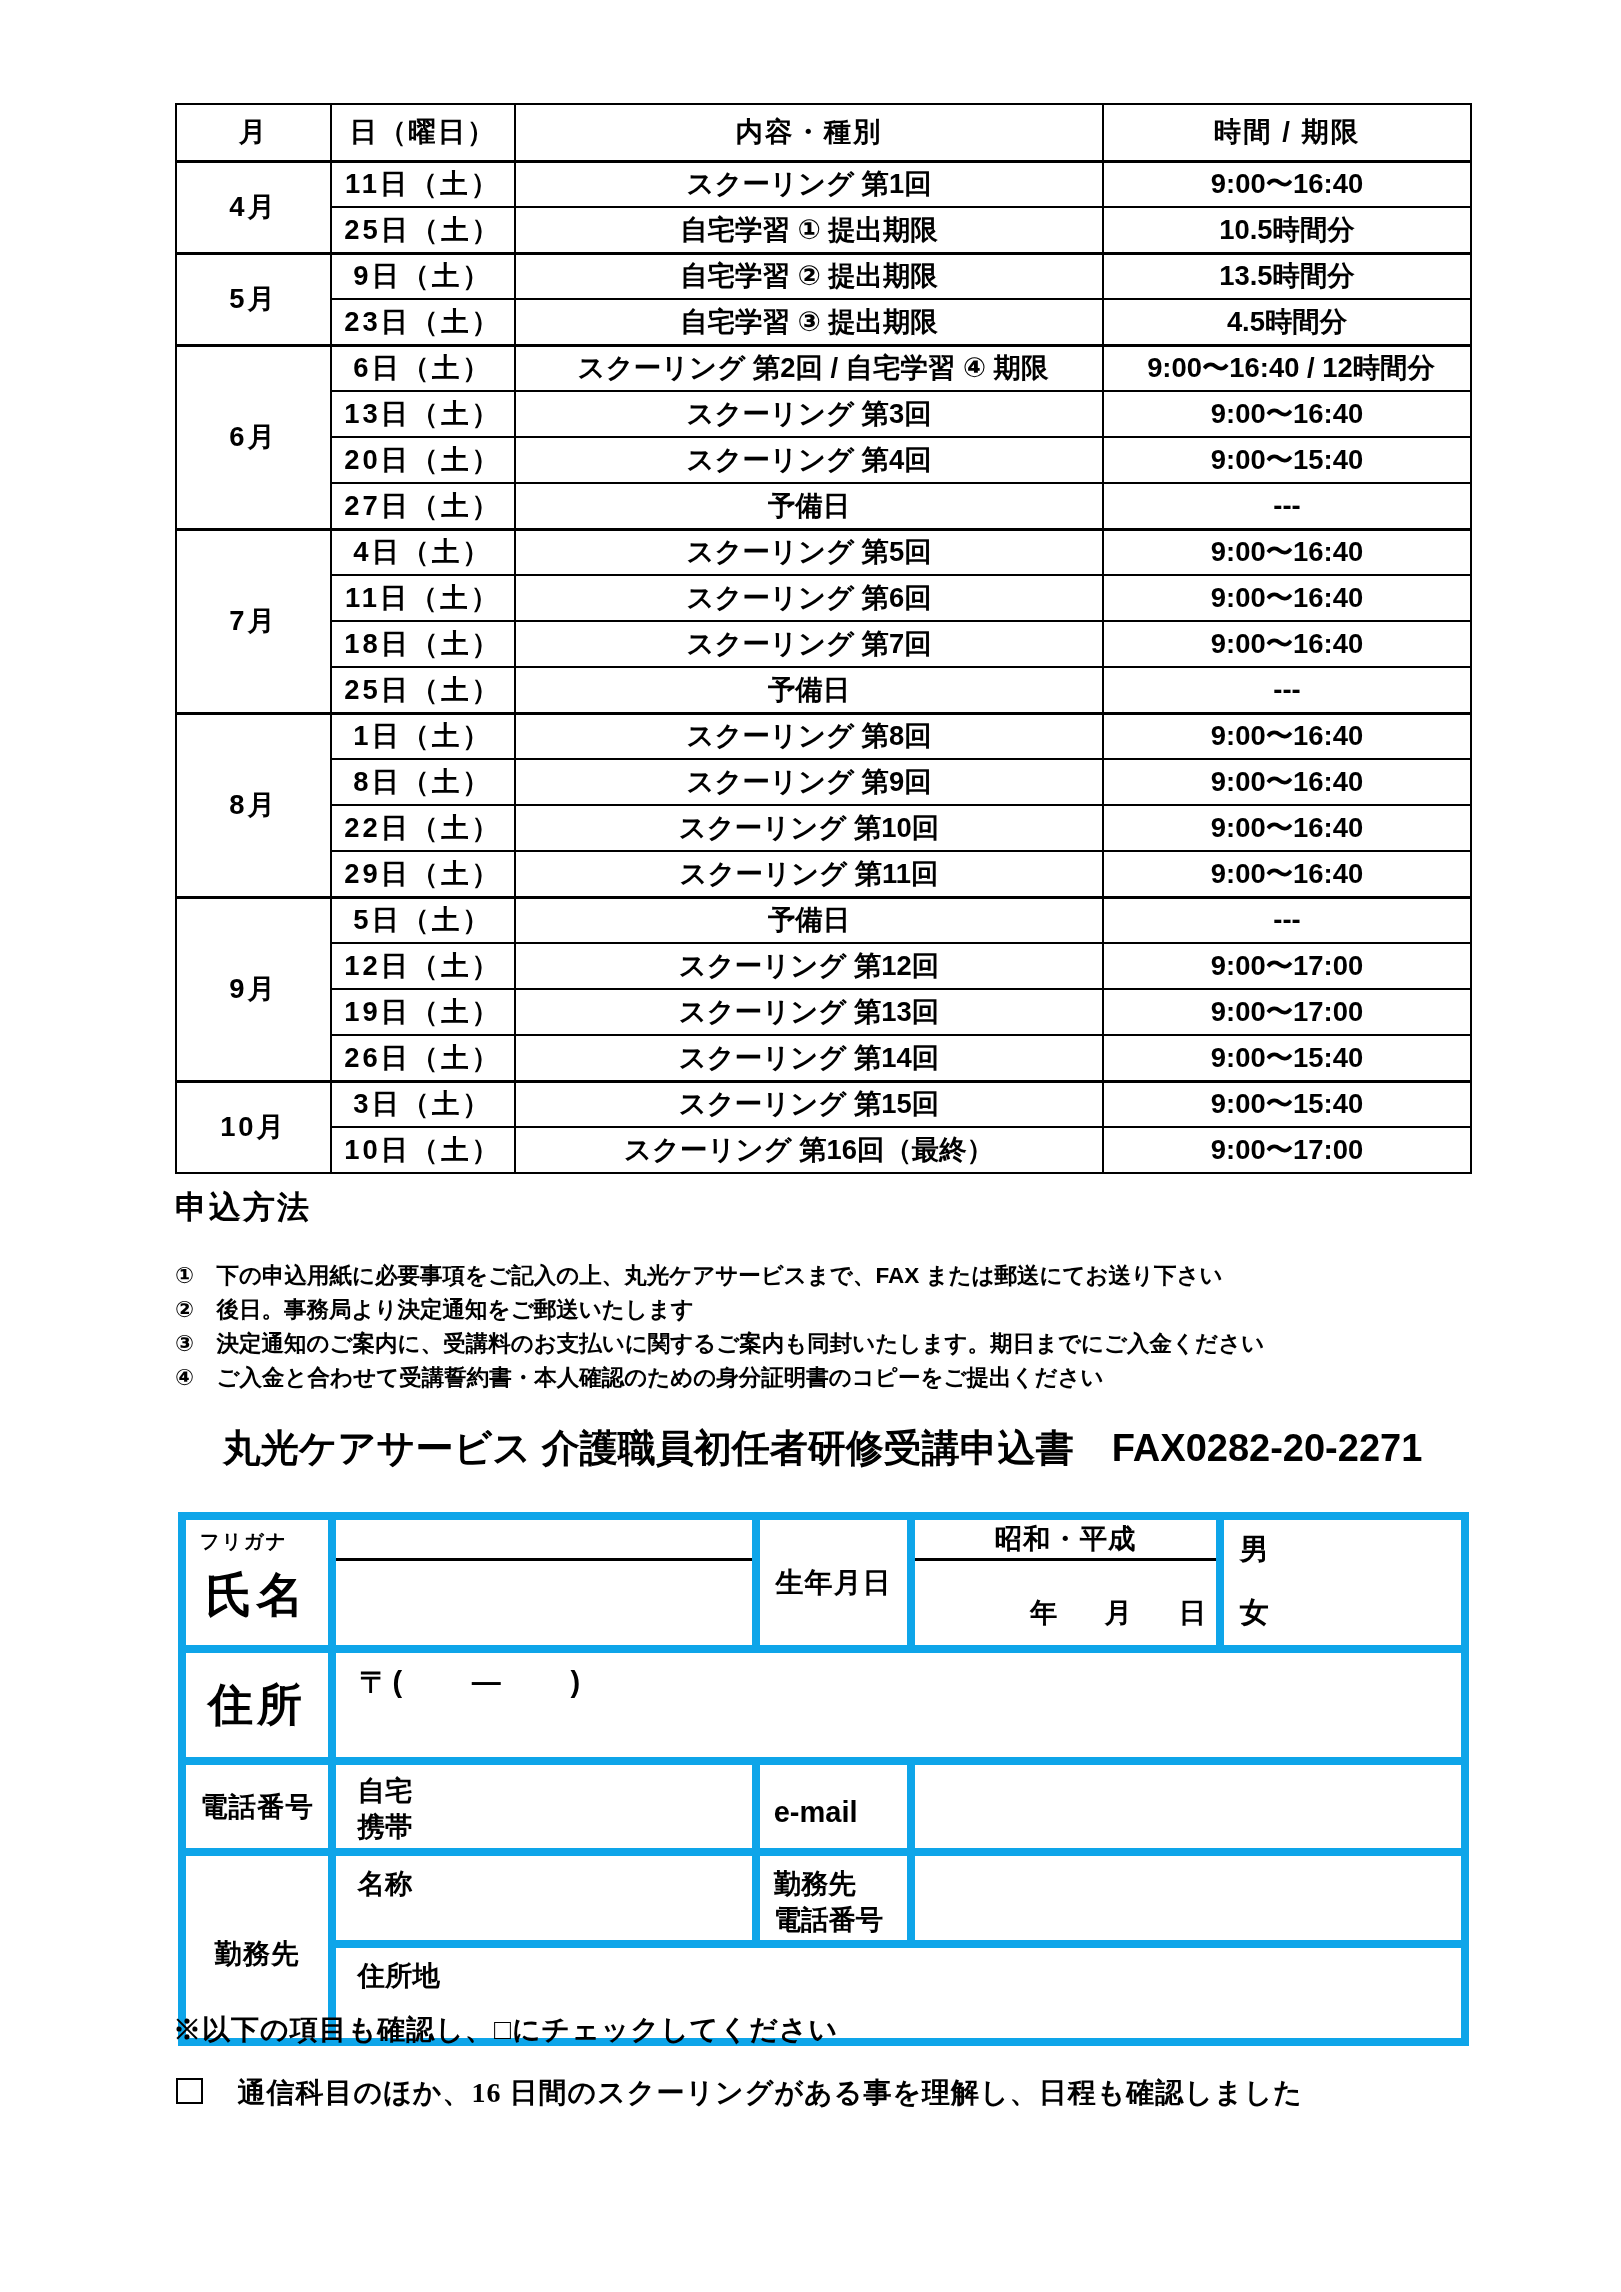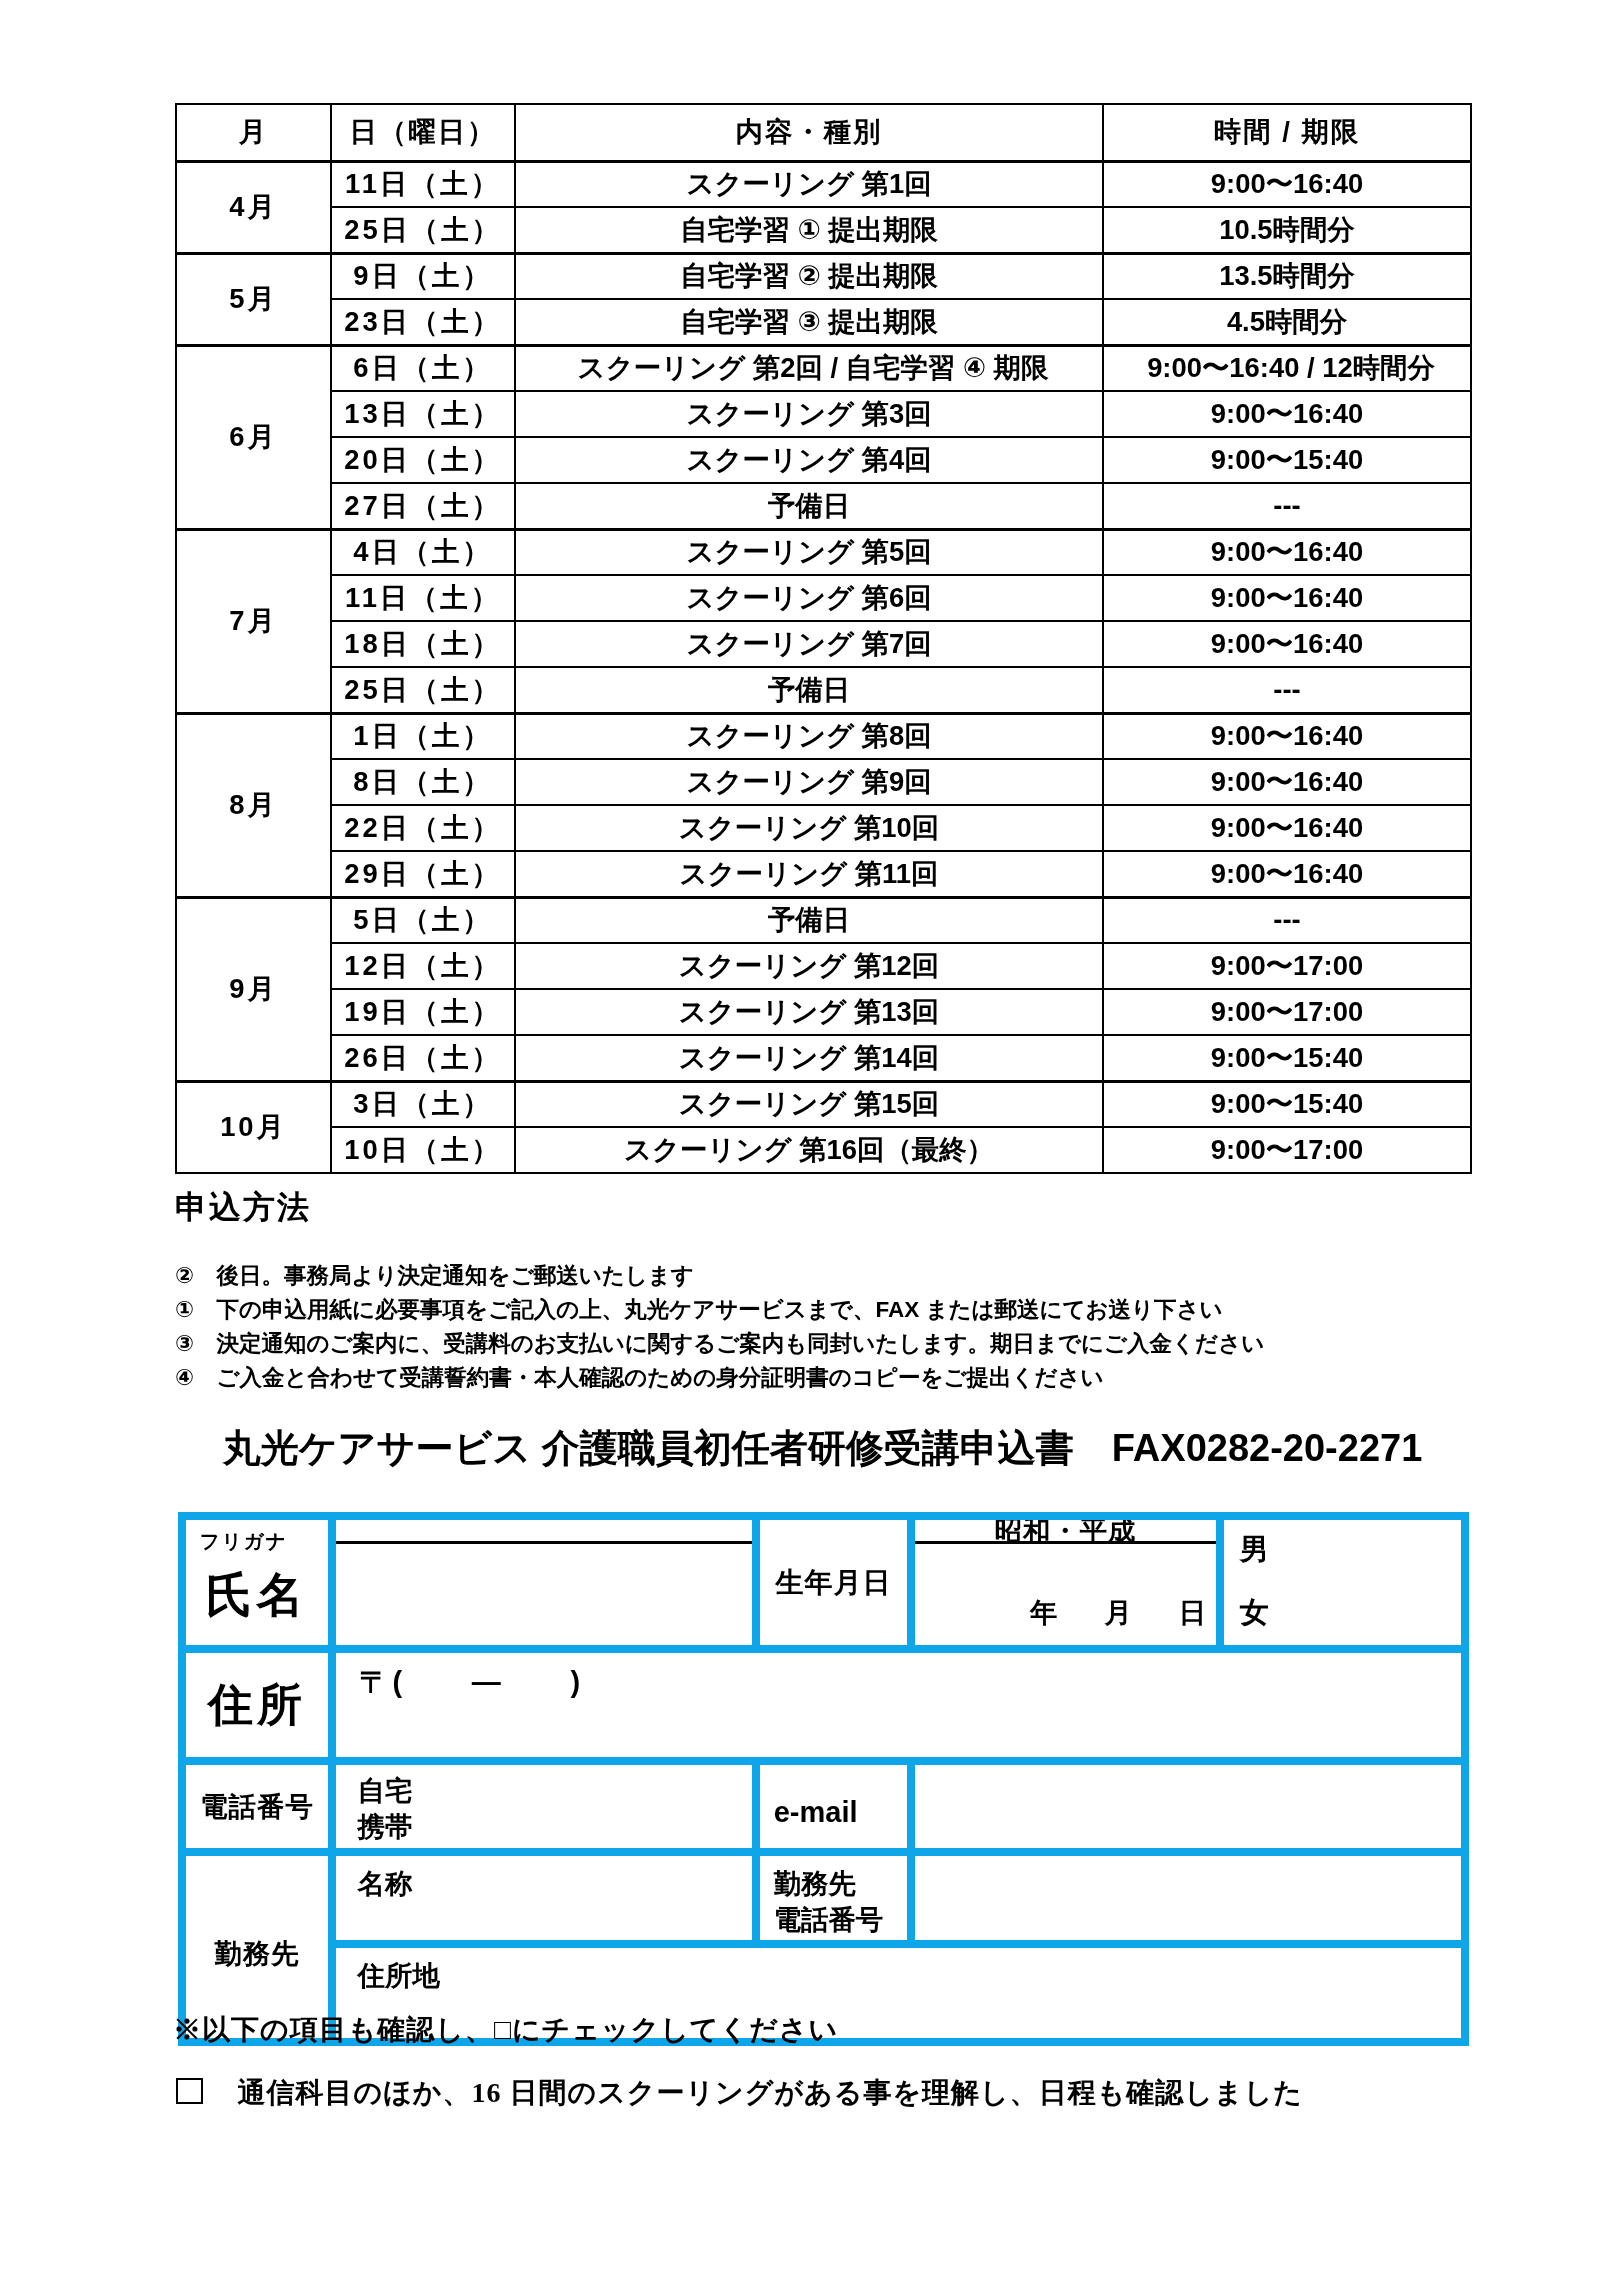--- a/index.html
+++ b/index.html
@@ -68,21 +68,21 @@
   }
   tr.row-phone td { border-top:2.9px solid #000; }
   tr.row-work  td { border-top:3.9px solid #000; }
 
   .name-label-cell { height:125px; }
   .name-label-inner { display:flex; flex-direction:column; height:125px; padding:7.8px 0 9.8px 13.7px; }
   .furigana-label { font-size:19.6px; letter-spacing:2px; }
   .name-label { font-size:47px; letter-spacing:3.9px; margin:auto 0; padding-left:5.9px; }
 
   .split-cell-inner { display:flex; flex-direction:column; height:125px; }
-  .split-top { height:24px; border-bottom:3.9px solid #000; display:flex; align-items:center; justify-content:center; }
+  .split-top { height:41px; border-bottom:3.9px solid #000; display:flex; align-items:center; justify-content:center; }
   .split-bottom { flex:1; display:flex; align-items:flex-end; justify-content:flex-end; padding-bottom:13.7px; }
   .era-label { font-size:27.4px; letter-spacing:1px; }
   .ymd-label { font-size:27.4px; letter-spacing:9.8px; }
 
   .birth-label-cell { text-align:center; font-size:28px; letter-spacing:1px; }
 
   .gender-inner { display:flex; flex-direction:column; justify-content:space-between; height:125px; padding:9.8px 0 11.8px 15.7px; }
   .gender-inner div { font-size:29px; }
 
   .addr-label-cell { height:104px; text-align:center; font-size:45px; letter-spacing:3.9px;border-radius:19px; }
@@ -260,22 +260,22 @@
         <td class="cell-day">10日（土）</td>
         <td>スクーリング 第16回（最終）</td>
         <td class="cell-time">9:00〜17:00</td>
       </tr>
     </tbody>
   </table>
 </div>
 
 <div class="apply-heading">申込方法</div>
 <div class="apply-steps">
+  <div>①　下の申込用紙に必要事項をご記入の上、丸光ケアサービスまで、FAX または郵送にてお送り下さい</div>
   <div>②　後日。事務局より決定通知をご郵送いたします</div>
-  <div>①　下の申込用紙に必要事項をご記入の上、丸光ケアサービスまで、FAX または郵送にてお送り下さい</div>
   <div>③　決定通知のご案内に、受講料のお支払いに関するご案内も同封いたします。期日までにご入金ください</div>
   <div>④　ご入金と合わせて受講誓約書・本人確認のための身分証明書のコピーをご提出ください</div>
 </div>
 
 <div class="form-title">丸光ケアサービス 介護職員初任者研修受講申込書　FAX0282-20-2271</div>
 
 <div class="form-wrap">
   <table class="appform">
     <colgroup>
       <col class="f1">

